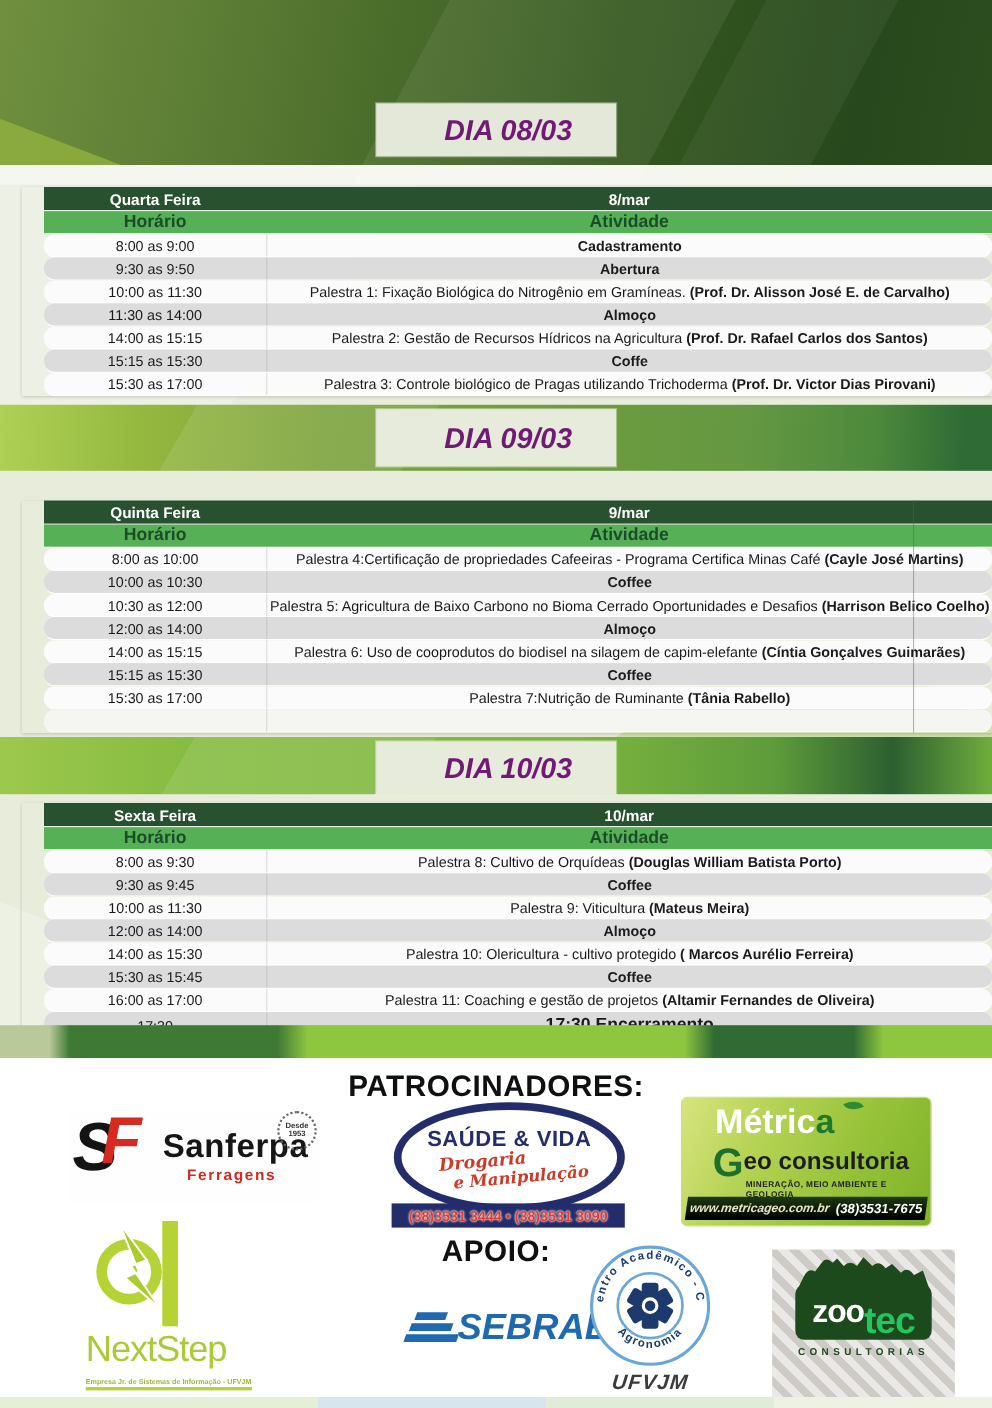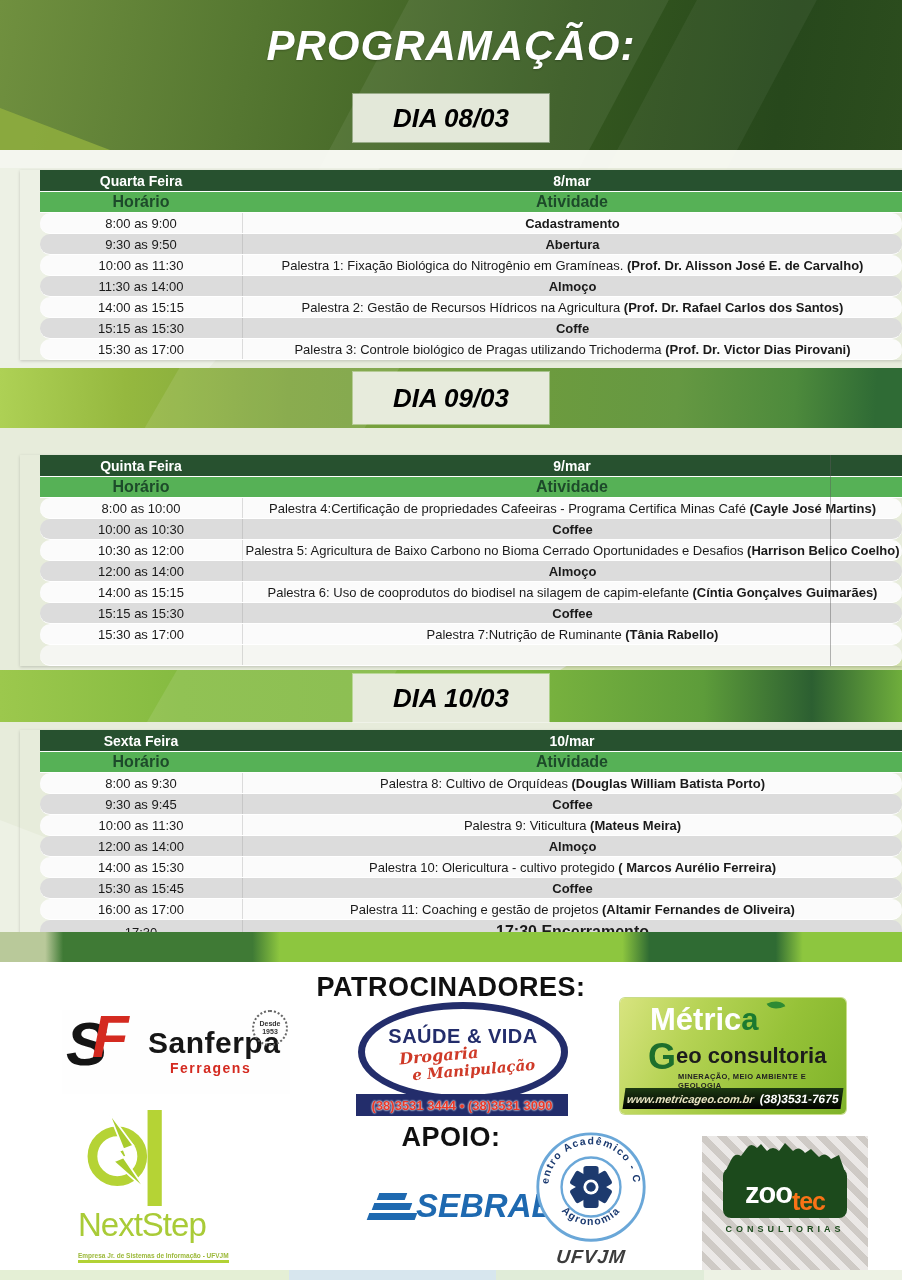--- a/index.html
+++ b/index.html
@@ -9,22 +9,22 @@
   
   .banner-top{position:absolute;left:0;top:0;width:902px;height:150px;
     background:linear-gradient(100deg,#70903f 0%,#557731 28%,#35581f 62%,#27481c 86%,#2c4d1e 100%);}
   .banner-top .streak1{position:absolute;left:40%;top:-20px;width:260px;height:220px;background:rgba(255,255,255,.07);transform:skewX(-28deg);}
   .banner-top .streak2{position:absolute;left:72%;top:-20px;width:120px;height:220px;background:rgba(255,255,255,.05);transform:skewX(-28deg);}
   .banner-top .lime-wedge{position:absolute;left:0;bottom:0;width:110px;height:42px;background:#8fae3e;clip-path:polygon(0 100%,0 0,100% 100%);opacity:.85;}
   .main-title{position:absolute;left:0;top:22px;width:902px;text-align:center;color:#fff;
     font-style:italic;font-weight:700;font-size:42px;letter-spacing:1px;text-shadow:0 1px 2px rgba(0,0,0,.25);}
 
   .dia-box{position:absolute;left:50%;transform:translateX(-50%);width:196px;height:48px;
-    background:#e3e8d9;color:#000000;font-style:italic;font-weight:800;font-size:26px;
-    display:flex;align-items:center;justify-content:center;box-shadow:0 0 0 1px rgba(255,255,255,.4);}
+    background:#e3e8d9;color:#701a75;font-style:italic;font-weight:800;font-size:26px;
+    display:flex;align-items:center;justify-content:center;box-shadow:0 0 0 1px rgba(255,255,255,.4);padding-left:22px;}
   .dia1{top:94px;}
   .dia2{top:372px;height:52px;background:#e7ebdc;}
   .dia3{top:674px;background:#e7ebdc;}
 
   .pale-band{position:absolute;left:0;top:150px;width:902px;height:18px;background:rgba(255,255,255,.55);}
 
   
   .decoA{position:absolute;left:0;top:168px;width:380px;height:200px;background:rgba(255,255,255,.28);clip-path:polygon(0 0,100% 0,55% 100%,0 100%);}
   .decoB{position:absolute;left:560px;top:560px;width:360px;height:110px;background:rgba(154,192,60,.30);clip-path:polygon(50% 0,100% 100%,0 100%);}
   .decoC{position:absolute;left:0;top:820px;width:300px;height:115px;background:rgba(255,255,255,.25);clip-path:polygon(0 0,100% 100%,0 100%);}
@@ -115,39 +115,38 @@
 
   
   .caseal{position:absolute;left:528px;top:168px;width:126px;height:140px;text-align:center;}
   .ca-univ{font-style:italic;font-weight:900;font-size:19px;color:#3c3c3c;letter-spacing:1px;transform:skewX(-6deg);margin-top:-2px;}
 
   
   .zootec{position:absolute;left:702px;top:174px;width:166px;height:134px;text-align:center;
     background:#dad6d2;background-image:repeating-linear-gradient(45deg,rgba(255,255,255,.45) 0 7px,rgba(185,180,174,.35) 7px 14px);}
   .zt-plate{width:124px;height:50px;margin:0 auto;background:#1c4a1c;border-radius:8px;display:flex;align-items:center;justify-content:center;}
   .zt-zoo{color:#fff;font-weight:900;font-size:29px;letter-spacing:-1px;}
-  .zt-tec{color:#f97316;font-weight:900;font-size:25px;letter-spacing:-1px;margin-top:16px;}
+  .zt-tec{color:#22c55e;font-weight:900;font-size:34px;letter-spacing:-1px;margin-top:16px;}
   .zt-sub{margin-top:6px;font-weight:700;font-size:9px;color:#1c4a1c;letter-spacing:4px;}
   .zt-animals{display:block;margin:6px auto -4px auto;}
 
   
   .bottom-strip{position:absolute;left:0;top:1270px;width:902px;height:10px;
     background:linear-gradient(90deg,#e4efd5 0%,#e4efd5 32%,#d7e6ee 32%,#d7e6ee 55%,#e0ecd8 55%,#e0ecd8 78%,#edf2e4 78%,#edf2e4 100%);}
 </style>
 </head>
 <body>
 
 <div class="poster">
 
   <div class="banner-top">
     <div class="streak1"></div>
     <div class="streak2"></div>
     <div class="lime-wedge"></div>
   </div>
-  <div class="main-title">PROGRAMAÇÃO:</div>
   <div class="pale-band"></div>
   <div class="decoA"></div>
   <div class="decoB"></div>
   <div class="decoC"></div>
 
   <div class="band band2">
       <div class="shine"></div>
     </div>
   <div class="band band3">
       <div class="shine"></div>

